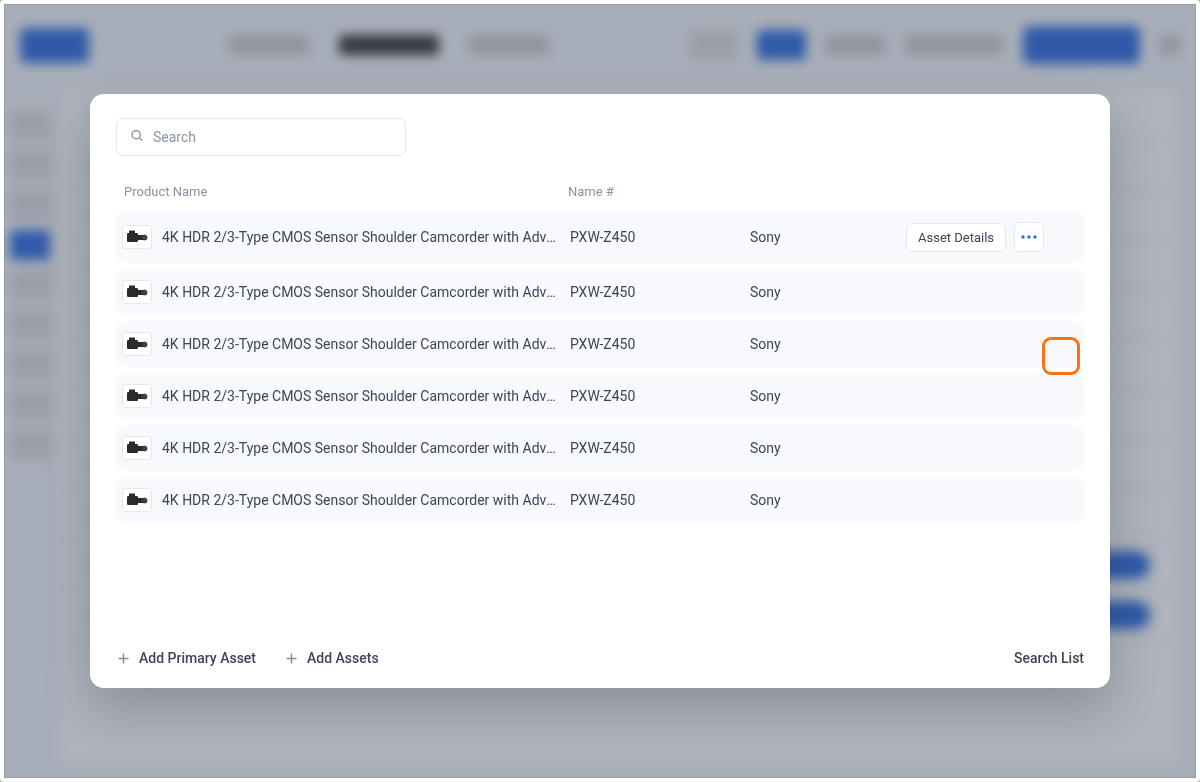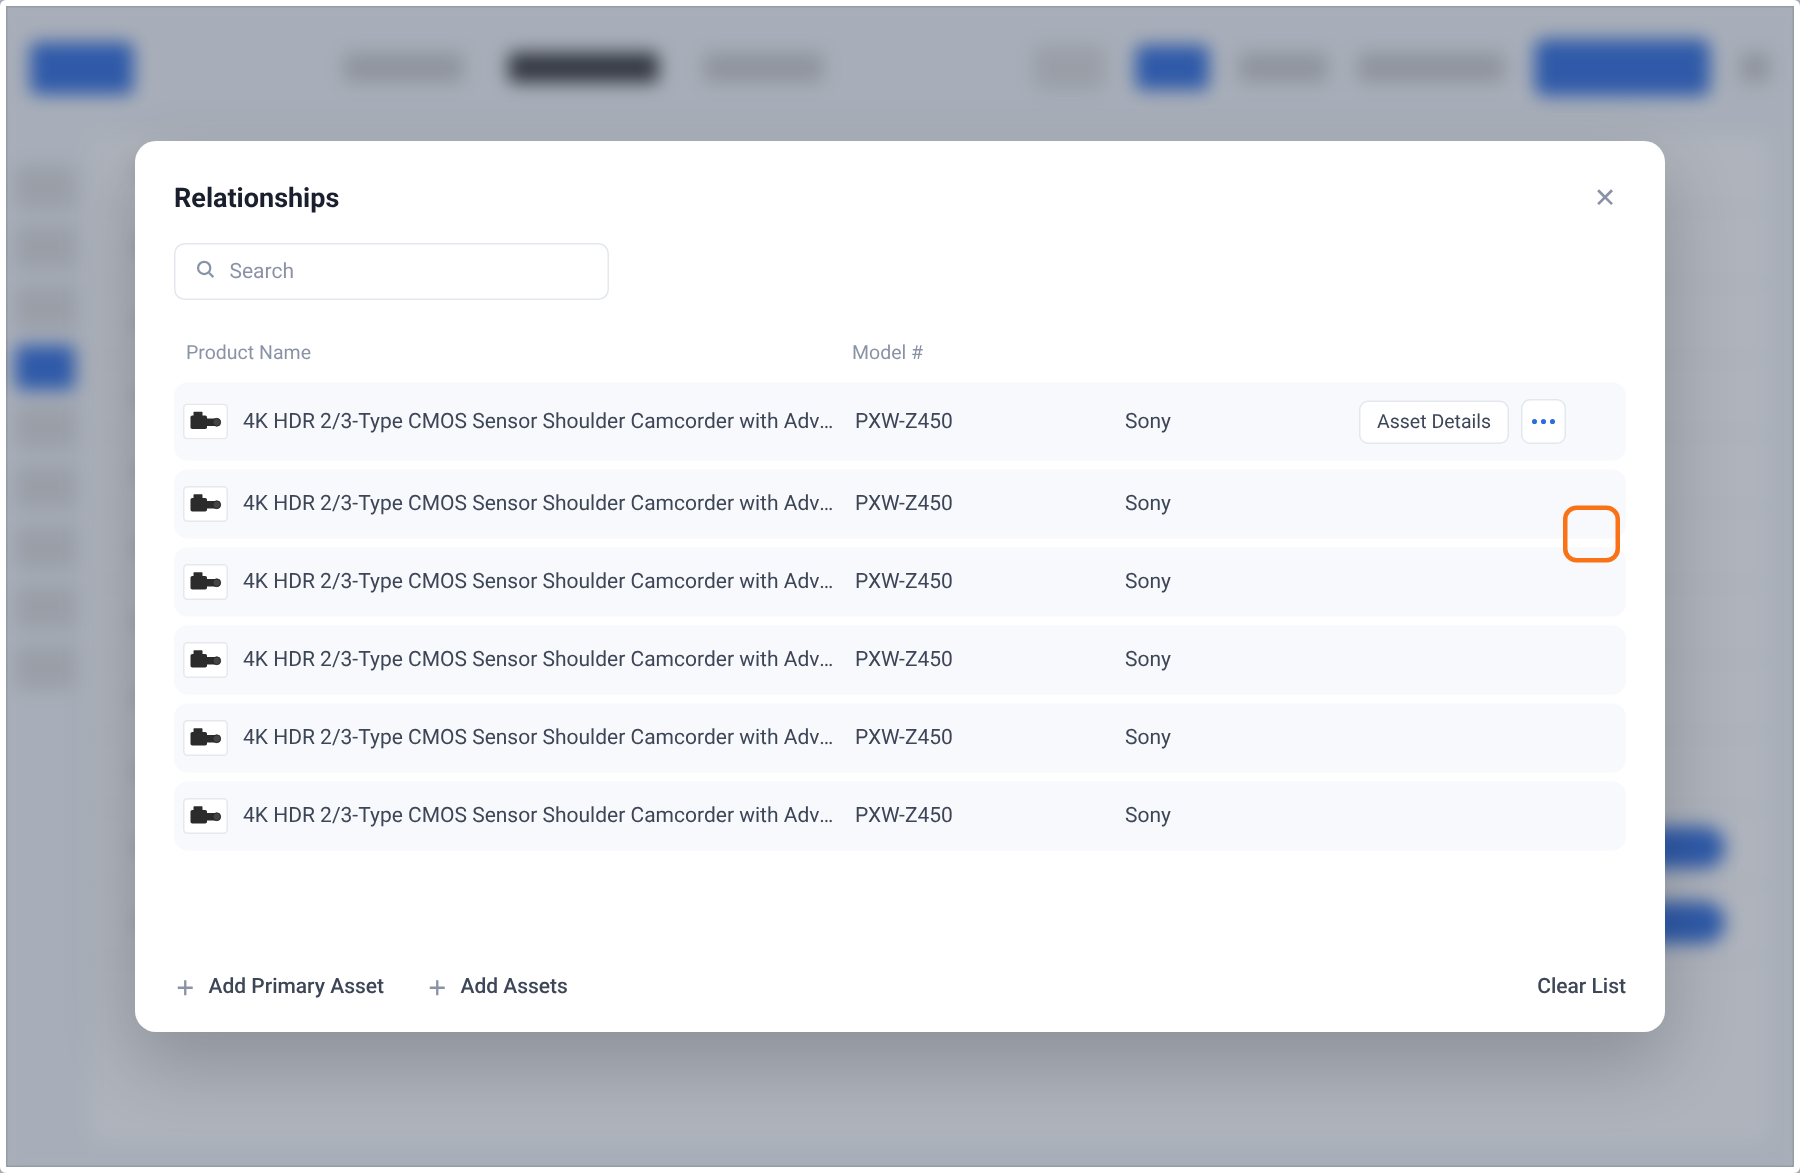--- a/index.html
+++ b/index.html
@@ -410,44 +410,38 @@
           <div class="backdrop-cell" style="width:60px;"></div>
           <div style="margin-left:auto;" class="backdrop-chip"></div>
         </div>
     </div>
   </div>
 </div>
 
 <div class="overlay"></div>
 
 <div class="modal">
-  <div class="modal-header">
-    <h2 class="modal-title">Relationships</h2>
-    <button class="close-btn">
-      <span>✕</span>
-    </button>
-  </div>
 
   <div class="search-wrap">
     <div class="search-input-wrap">
       <span class="search-icon">
         <svg width="14" height="14" viewBox="0 0 24 24" fill="none" stroke="currentColor" stroke-width="2.5">
             <circle cx="10.5" cy="10.5" r="7"></circle>
             <line x1="21" y1="21" x2="16" y2="16"></line>
           </svg>
       </span>
       <input class="search-input" placeholder="Search" style="">
     </div>
   </div>
 
 
   <div class="table">
     <div class="table-header">
       <div class="col-product">Product Name</div>
-      <div class="col-model">Model #</div>
+      <div class="col-model">Name #</div>
     </div>
     <div id="table-body">
         <div class="table-row">
     <div class="product-cell">
       <div class="product-icon">
               <svg width="22" height="14" viewBox="0 0 22 14">
                 <rect x="1" y="3" width="11" height="9" rx="1.2" fill="#2b2b2b"></rect>
                 <rect x="12" y="5" width="5.5" height="5" fill="#2b2b2b"></rect>
                 <circle cx="18.5" cy="7.5" r="2.6" fill="#444" stroke="#222" stroke-width="0.6"></circle>
                 <rect x="3" y="0.5" width="6" height="3" rx="0.5" fill="#2b2b2b"></rect>
@@ -560,18 +554,18 @@
         </svg>
       <span>Add Primary Asset</span>
     </button>
     <button class="footer-btn">
       <svg width="15" height="15" viewBox="0 0 24 24" fill="none" stroke="currentColor" stroke-width="2.5">
           <line x1="12" y1="4" x2="12" y2="20"></line>
           <line x1="4" y1="12" x2="20" y2="12"></line>
         </svg>
       <span>Add Assets</span>
     </button>
-    <button class="clear-btn">Clear List</button>
+    <button class="clear-btn">Search List</button>
   </div>
 </div>
 
 <div class="frame-border"></div>
 
 <div class="kebab-highlight" style="left: 1042px; top: 337px; width: 38px; height: 38px;"></div>
 </body></html>

